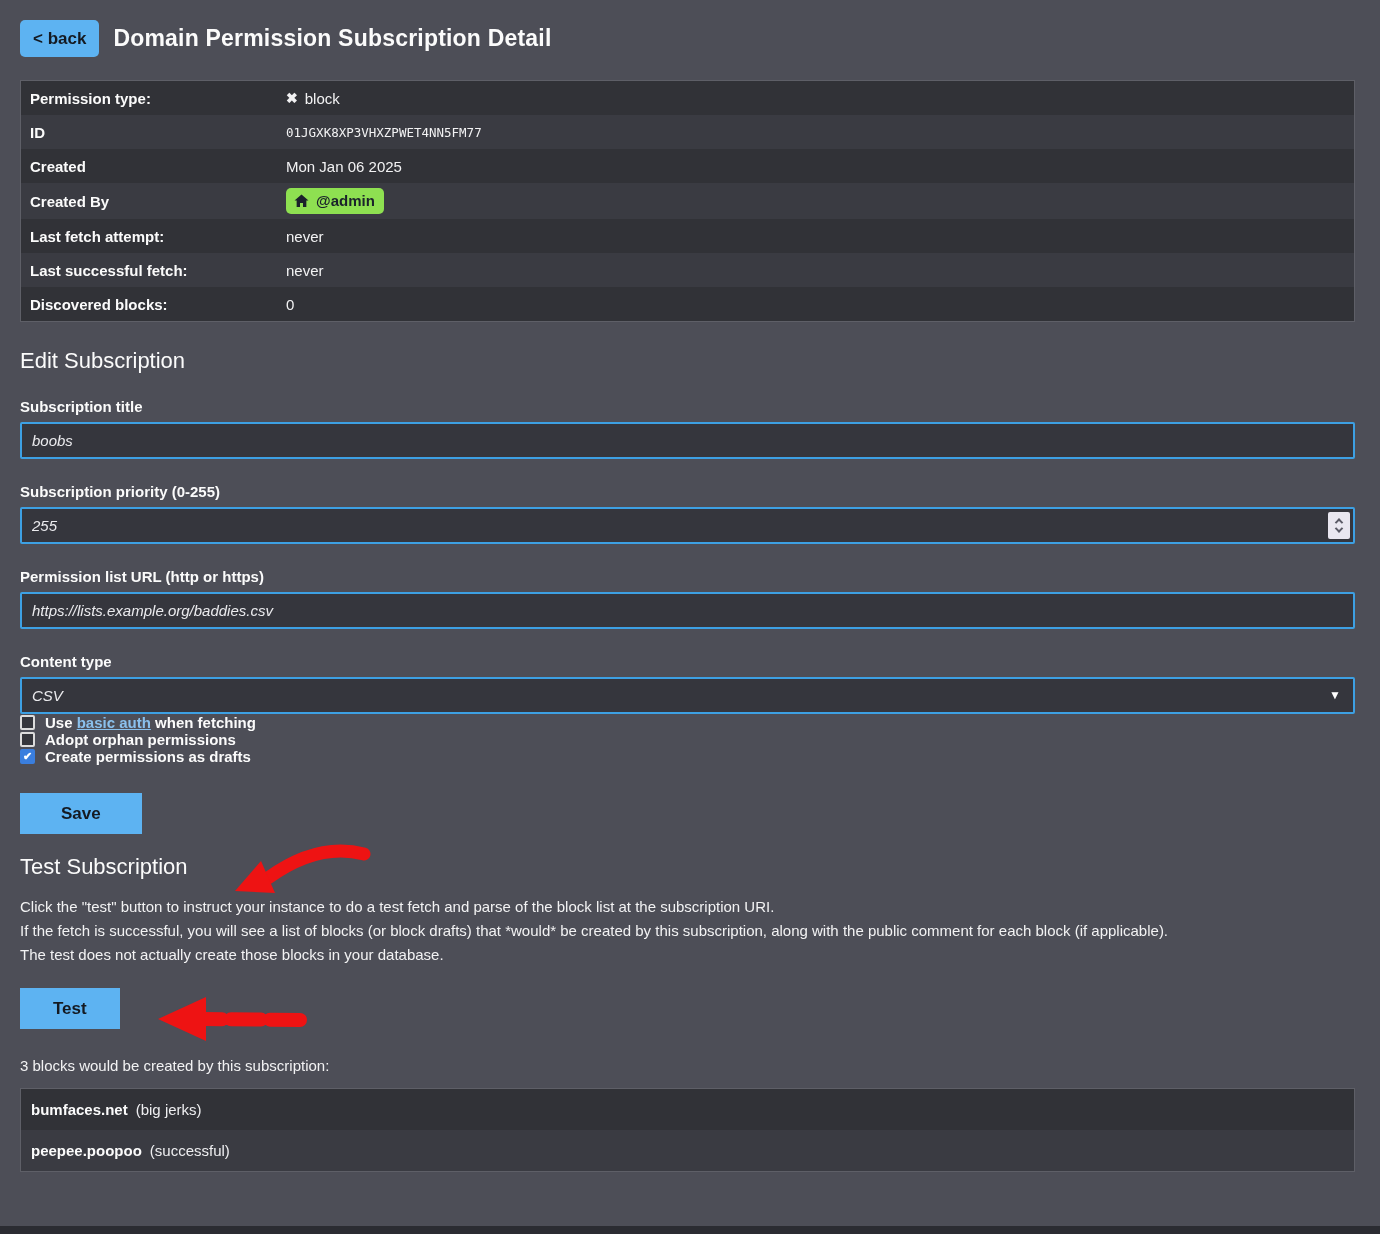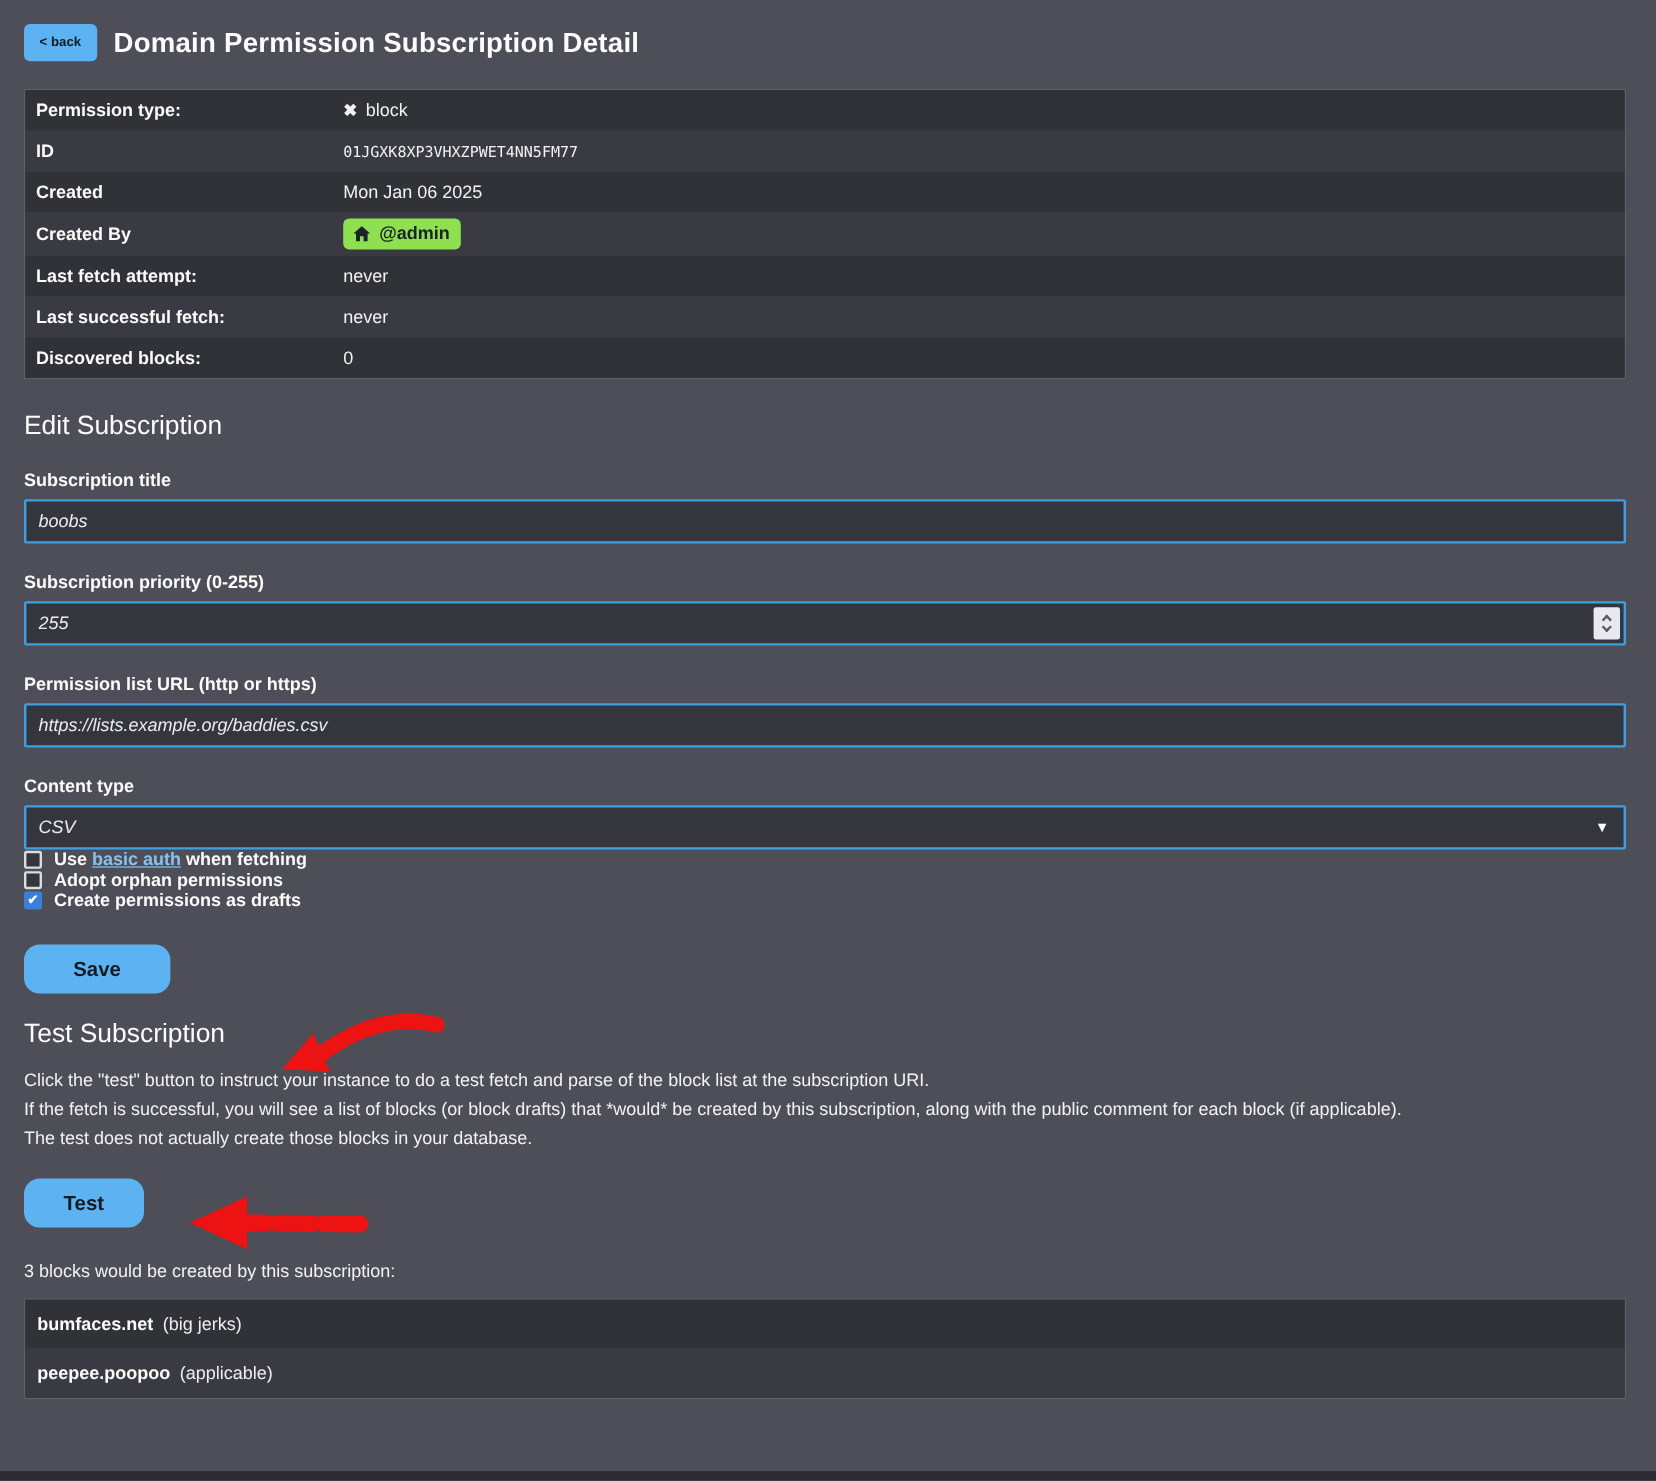--- a/index.html
+++ b/index.html
@@ -9,21 +9,21 @@
     font-family:"Liberation Sans", sans-serif;
     color:#fbfbfb;
     width:1380px;
   }
   .page { position:relative; width:1380px; height:1234px; overflow:hidden; background:#4d4e57; }
   .content { padding:20px 25px 0 20px; }
 
   
   .header { display:flex; align-items:center; gap:14px; margin-bottom:23px; }
   .back-btn {
-    background:#5db3f2; color:#141a22; font-weight:bold; font-size:11px;
+    background:#5db3f2; color:#141a22; font-weight:bold; font-size:17px;
     padding:10px 13px; border-radius:5px; border:none; cursor:pointer;
     font-family:"Liberation Sans", sans-serif; line-height:1;
   }
   .page-title { font-size:23px; font-weight:bold; letter-spacing:0.2px; }
 
   
   .info-table { border:1px solid #5e5f67; }
   .info-row { display:flex; align-items:center; min-height:34px; background:#313237; }
   .info-row.alt { background:#3a3b42; }
   .info-row.tall { min-height:36px; }
@@ -65,21 +65,21 @@
   
   .checkbox-row { display:flex; align-items:center; font-weight:bold; font-size:15px; }
   .checkbox { width:15px; height:15px; margin-right:10px; border-radius:2px; cursor:pointer;
     display:inline-flex; align-items:center; justify-content:center; flex-shrink:0; }
   .checkbox.unchecked { background:#35363c; border:2px solid #dcdcdc; }
   .checkbox.checked { background:#3a7ede; border:2px solid #3a7ede; color:#ffffff; font-size:11px; line-height:1; }
   .link { color:#8ac0ec; text-decoration:underline; cursor:pointer; }
 
   .primary-btn {
     background:#5db3f2; color:#141a22; font-weight:bold; font-size:17px;
-    border:none; border-radius:13px; cursor:pointer; line-height:1;
+    border:none; border-radius:0; cursor:pointer; line-height:1;
     font-family:"Liberation Sans", sans-serif;
   }
   .save-btn { margin-top:28px; padding:12px 41px; }
   .test-btn { margin-top:21px; padding:12px 33px; }
 
   
   .desc { margin-top:15px; font-size:15px; line-height:24px; color:#f2f2f3; }
   .desc div { white-space:nowrap; }
   .result-summary { margin-top:28px; font-size:15px; color:#f2f2f3; }
 
@@ -210,21 +210,21 @@
 
     <div class="result-summary">3 blocks would be created by this subscription:</div>
 
     <div class="blocks-list">
       <div class="block-row">
         <span class="block-domain">bumfaces.net</span>
         <span class="block-comment">(big jerks)</span>
       </div>
       <div class="block-row alt">
         <span class="block-domain">peepee.poopoo</span>
-        <span class="block-comment">(applicable)</span>
+        <span class="block-comment">(successful)</span>
       </div>
 
     </div>
 
   </div>
 
   <svg class="arrow-svg" style="left:220px; top:838px;" width="160" height="70" viewBox="0 0 160 70">
     <path d="M 144 16 Q 98 4 48 40" fill="none" stroke="#ee1313" stroke-width="13" stroke-linecap="round"></path>
     <polygon points="15,53 41,23 55,55" fill="#ee1313"></polygon>
   </svg>

